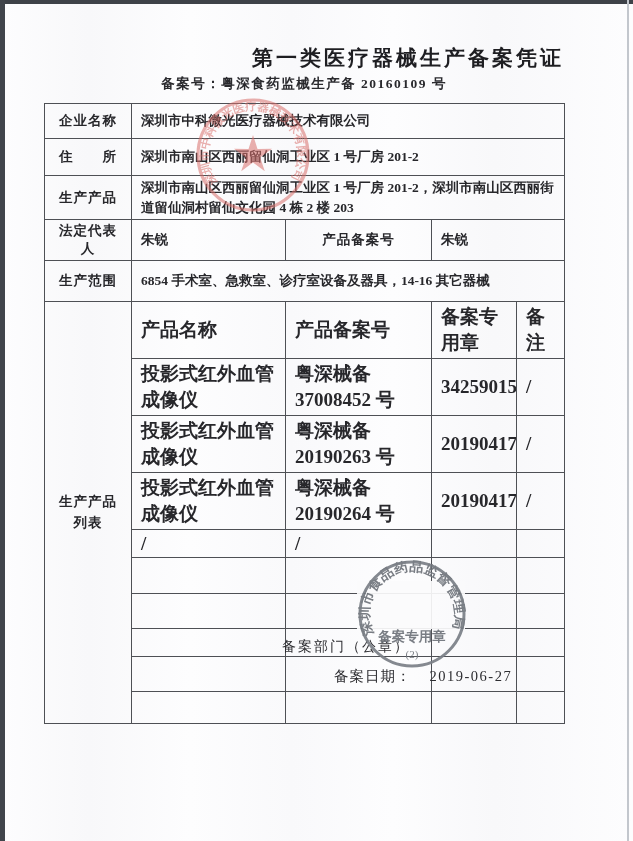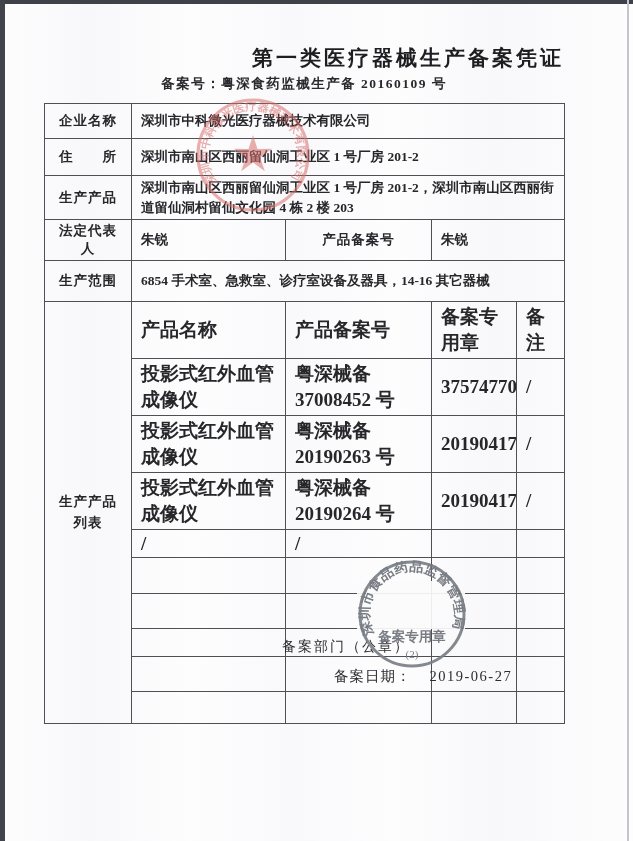--- a/index.html
+++ b/index.html
@@ -96,21 +96,21 @@
           <div>列表</div>
         </td>
         <td class="pc">产品名称</td>
         <td class="pc">产品备案号</td>
         <td class="pc">备案专用章</td>
         <td class="pc">备注</td>
       </tr>
       <tr class="h34">
         <td class="pc">投影式红外血管成像仪</td>
         <td class="pc">粤深械备 37008452 号</td>
-        <td class="pc">37574770</td>
+        <td class="pc">34259015</td>
         <td class="pc">/</td>
       </tr>
       <tr class="h34">
         <td class="pc">投影式红外血管成像仪</td>
         <td class="pc">粤深械备 20190263 号</td>
         <td class="pc">20190417</td>
         <td class="pc">/</td>
       </tr>
       <tr class="h34">
         <td class="pc">投影式红外血管成像仪</td>

